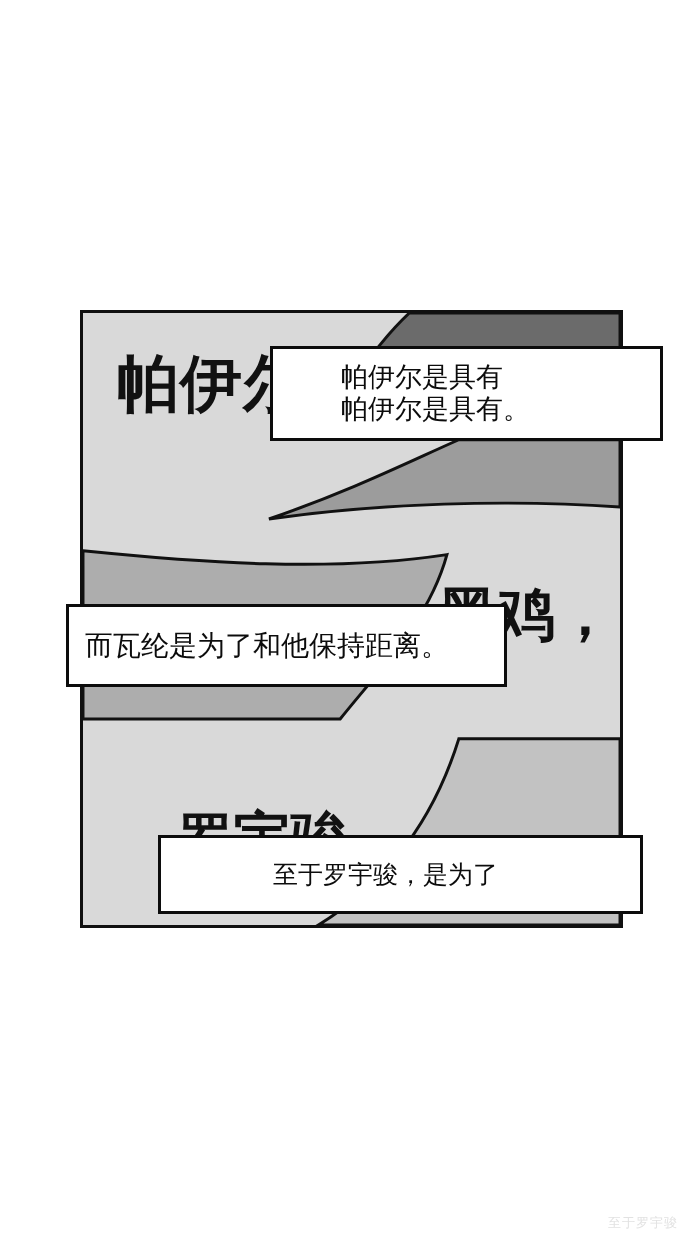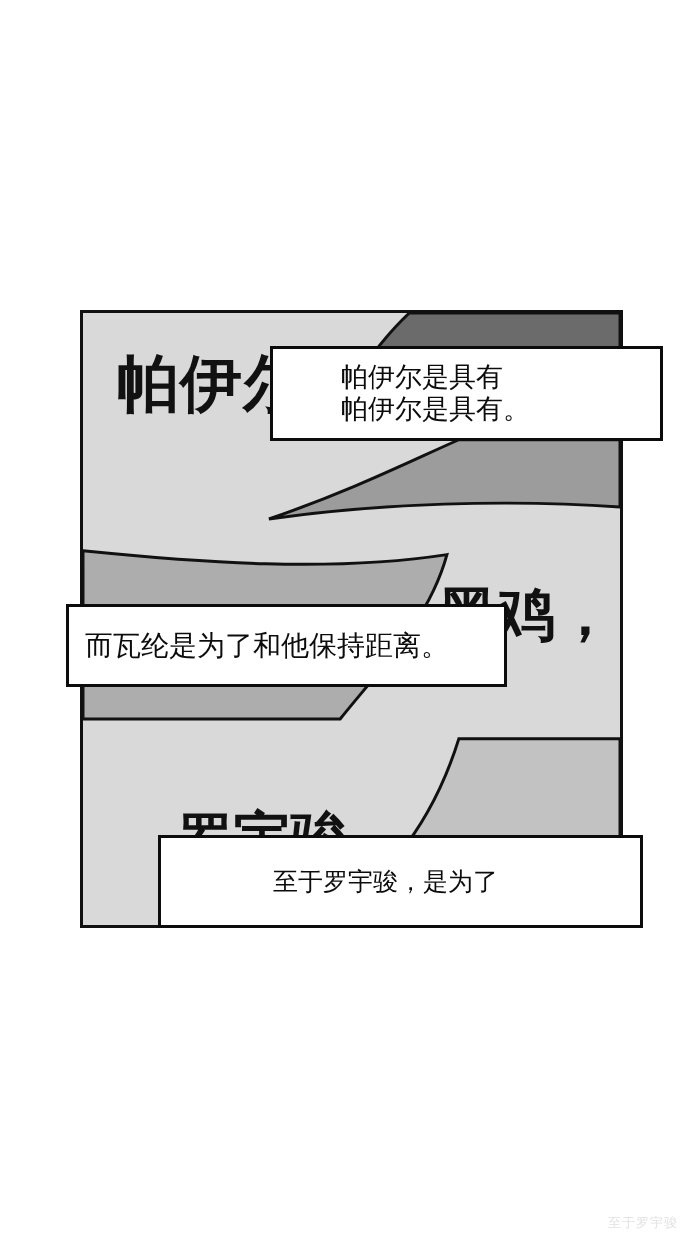--- a/index.html
+++ b/index.html
@@ -95,21 +95,21 @@
     width: 441px;
     height: 83px;
     padding-left: 16px;
     font-size: 28px;
     margin-left: 39px;
   }
   #caption-3 {
     left: 158px;
     top: 835px;
     width: 485px;
-    height: 93px;
+    height: 79px;
     padding-left: 112px;
     font-size: 25px;
   }
 
   
   #watermark {
     position: absolute;
     right: 12px;
     bottom: 14px;
     font-size: 13px;

